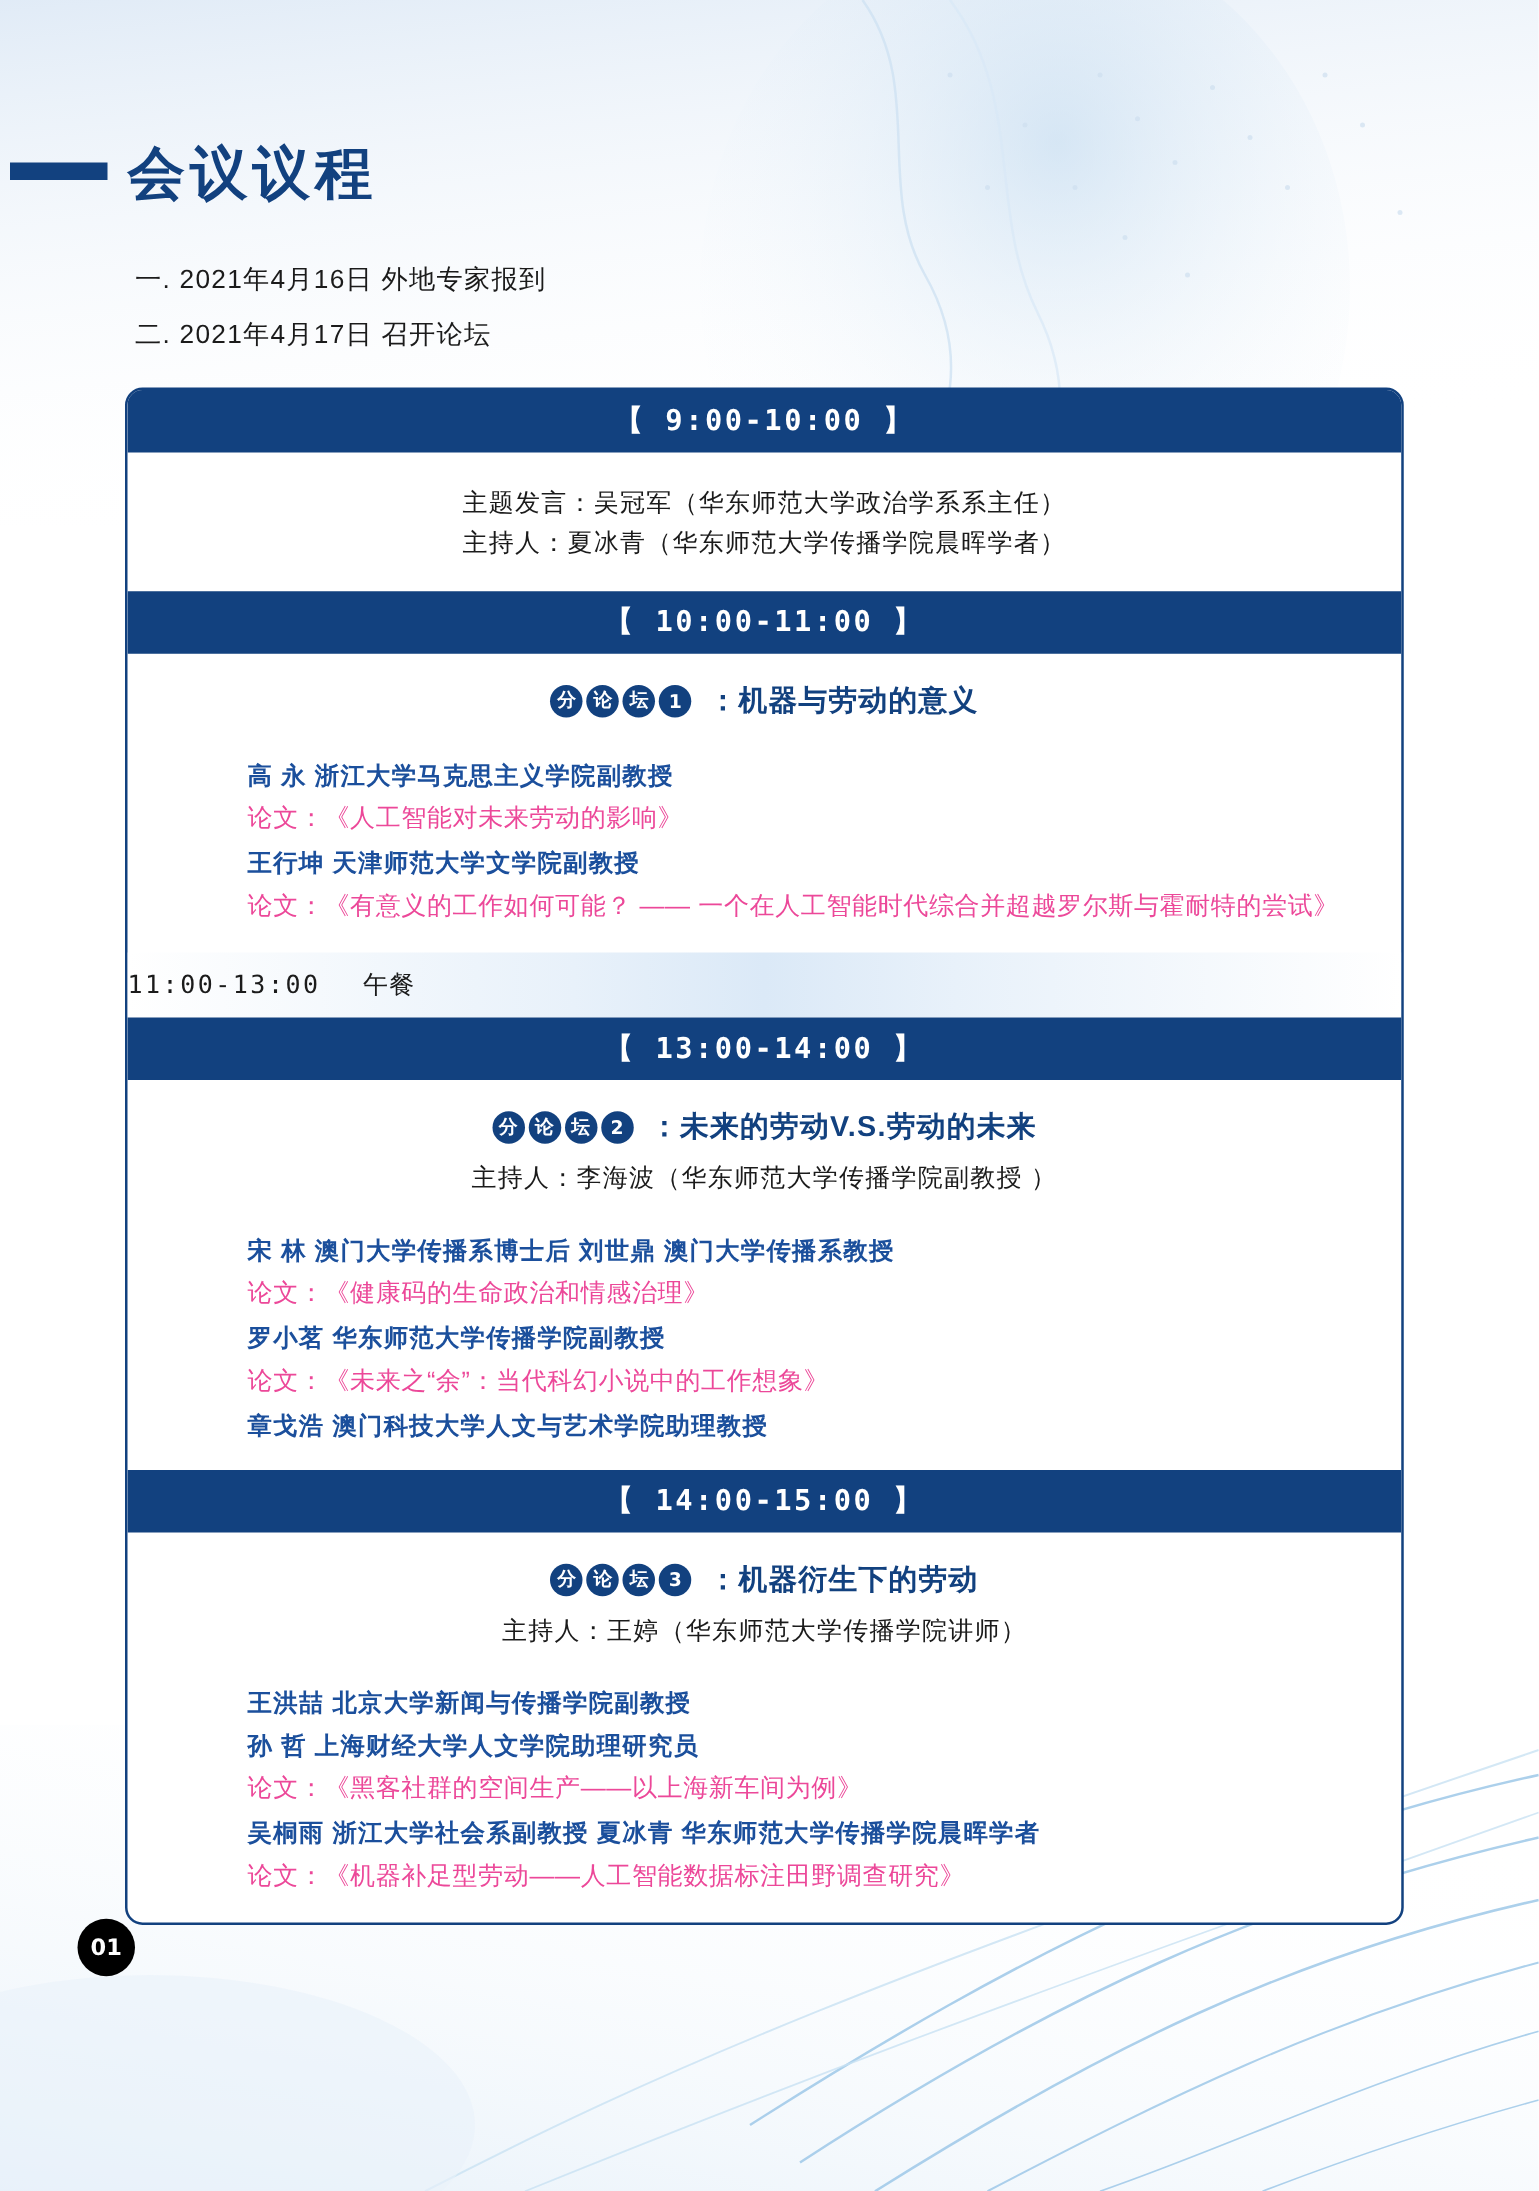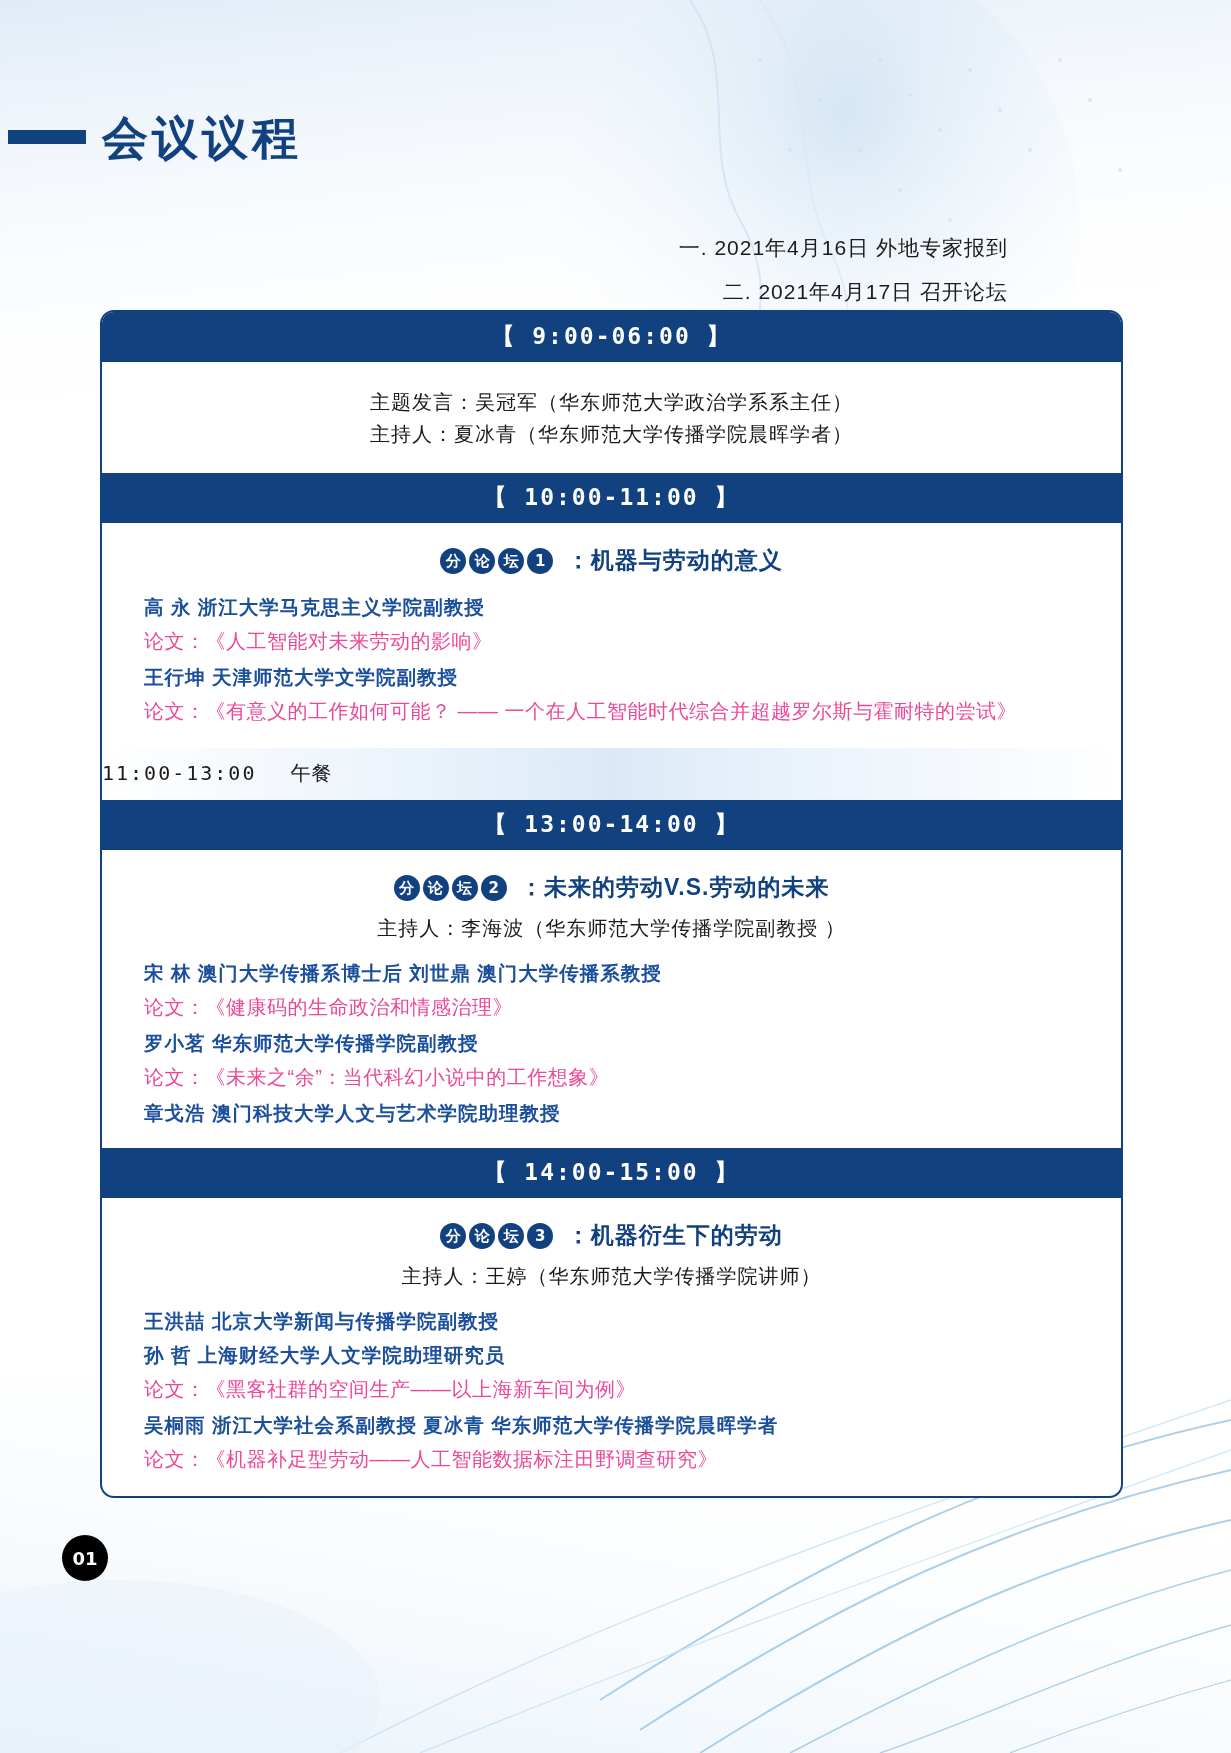--- a/index.html
+++ b/index.html
@@ -48,23 +48,22 @@
     font-weight: bold;
     letter-spacing: 4px;
     color: #12417f;
     font-family: "DejaVu Sans", "Liberation Sans", sans-serif;
   }
 
   
   .intro {
     position: absolute;
     left: 108px;
-    top: 226px;
+    top: 202px;
     width: 900px;
-    text-align: right;
   }
   .intro-line {
     font-size: 21px;
     color: #1b1b1b;
     line-height: 44px;
     letter-spacing: 1px;
   }
 
   
   .agenda {
@@ -136,22 +135,22 @@
   }
   .host-row {
     text-align: center;
     font-size: 20px;
     color: #1b1b1b;
     margin: 12px 0 6px 0;
     letter-spacing: 1px;
   }
 
   .entries {
-    margin-top: 14px;
-    padding-left: 42px;
+    margin-top: 28px;
+    padding-left: 96px;
     padding-right: 40px;
   }
   .entry-speaker {
     font-size: 19.5px;
     font-weight: bold;
     color: #1b4f9c;
     line-height: 34px;
     letter-spacing: 1px;
   }
   .entry-paper {
@@ -253,21 +252,21 @@
   <div class="header-title">会议议程</div>
 </div>
 
 <div class="intro">
   <div class="intro-line">一. 2021年4月16日  外地专家报到</div>
   <div class="intro-line">二. 2021年4月17日  召开论坛</div>
 </div>
 
 <div class="agenda">
 
-  <div class="time-band">【 9:00-06:00 】</div>
+  <div class="time-band">【 9:00-10:00 】</div>
   <div class="block-opening">
     <div class="host-row">主题发言：吴冠军（华东师范大学政治学系系主任）</div>
     <div class="host-row">主持人：夏冰青（华东师范大学传播学院晨晖学者）</div>
   </div>
 
   <div class="time-band">【 10:00-11:00 】</div>
   <div class="section-body">
     <div class="session-title-row">
       <span class="chip">分</span><span class="chip">论</span><span class="chip">坛</span><span class="chip num">1</span>
       <span class="session-name">：<span>机器与劳动的意义</span></span>

